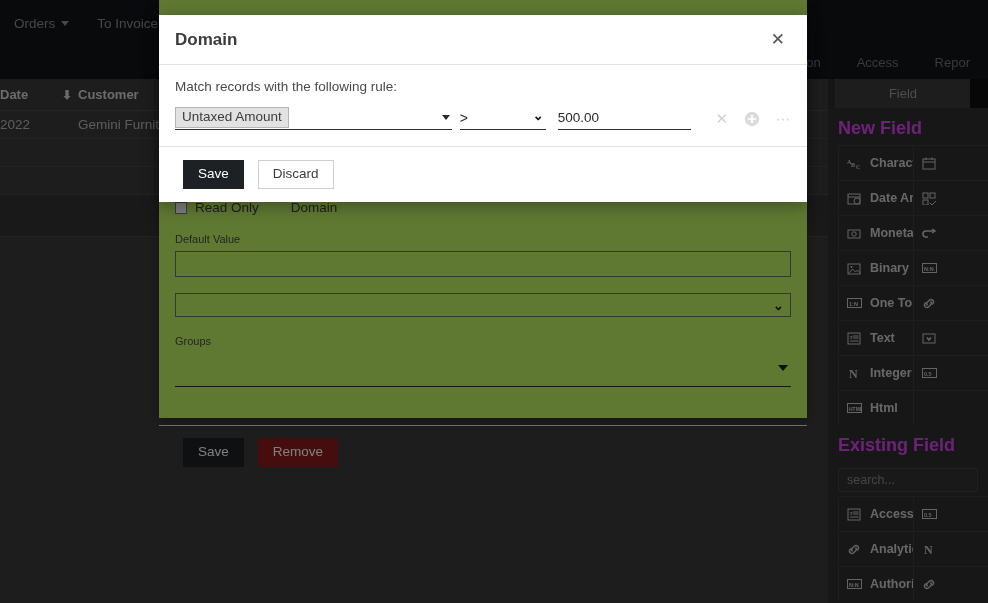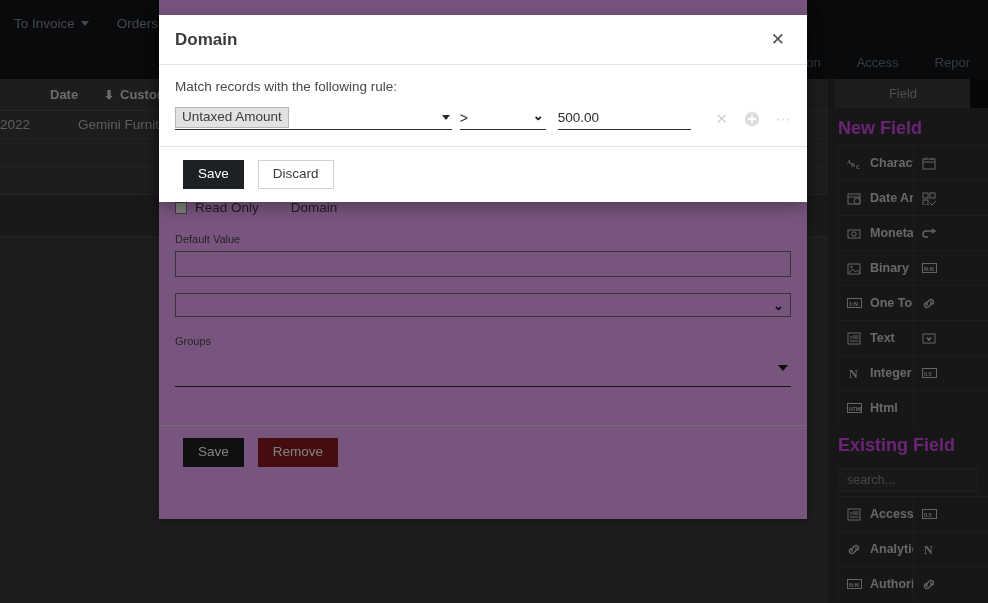--- a/index.html
+++ b/index.html
@@ -64,21 +64,21 @@
     background: #3b3b3b;
   }
   .list-head {
     display: flex; align-items: center;
     height: 32px;
     color: #d7d7d7;
     font-size: 13px; font-weight: bold;
     border-bottom: 1px solid #4c4c4c;
     padding-left: 0;
   }
-  .lh-date { width: 56px; padding-left: 8px; margin-left: 42px; }
+  .lh-date { width: 56px; padding-left: 0; }
   .sort-arrow { width: 22px; text-align: center; font-size: 12px; }
   .lh-cust { flex: 1; }
   .list-row {
     display: flex; align-items: center;
     height: 28px;
     color: #b9b9b9;
     font-size: 13.5px;
     border-bottom: 1px solid #464646;
   }
   .lr-date { width: 56px; }
@@ -150,22 +150,22 @@
 
   
   .dimmer {
     position: absolute; inset: 0;
     background: rgba(0,0,0,0.5);
   }
 
   
   .bg-dialog {
     position: absolute;
-    left: 159px; top: 0px; width: 648px; height: 519px;
-    background: #f0abfc;
+    left: 159px; top: 0px; width: 648px; height: 418px;
+    background: #bef264;
     box-shadow: 0 3px 12px rgba(0,0,0,.3);
   }
   .bgd-body {
     padding: 16px;
     padding-top: 200px;
     font-size: 13.5px; color: #3c3c3c;
   }
   .bgd-row-inline {
     display: flex; align-items: center; gap: 8px;
     margin-bottom: 18px;
@@ -307,25 +307,25 @@
 </style>
 </head>
 <body>
 
 <div id="screen">
 
   <div class="bg-app">
 
     <div class="topbar">
       <div class="topbar-item">
+        <span>Orders</span>
+        <span class="caret-down"></span>
+      </div>
+      <div class="topbar-item">
         <span>To Invoice</span>
-        <span class="caret-down"></span>
-      </div>
-      <div class="topbar-item">
-        <span>Orders</span>
         <span class="caret-down"></span>
       </div>
     </div>
 
     <div class="subtabs">
       <div class="subtab">...mation</div>
       <div class="subtab">Access</div>
       <div class="subtab">Repor</div>
     </div>
 

